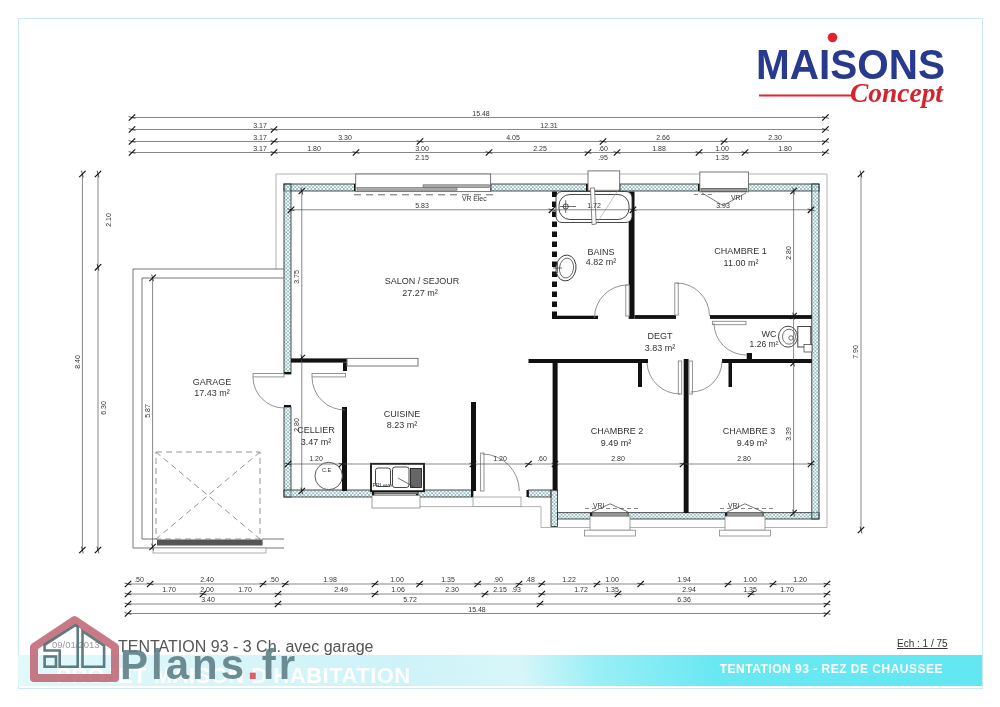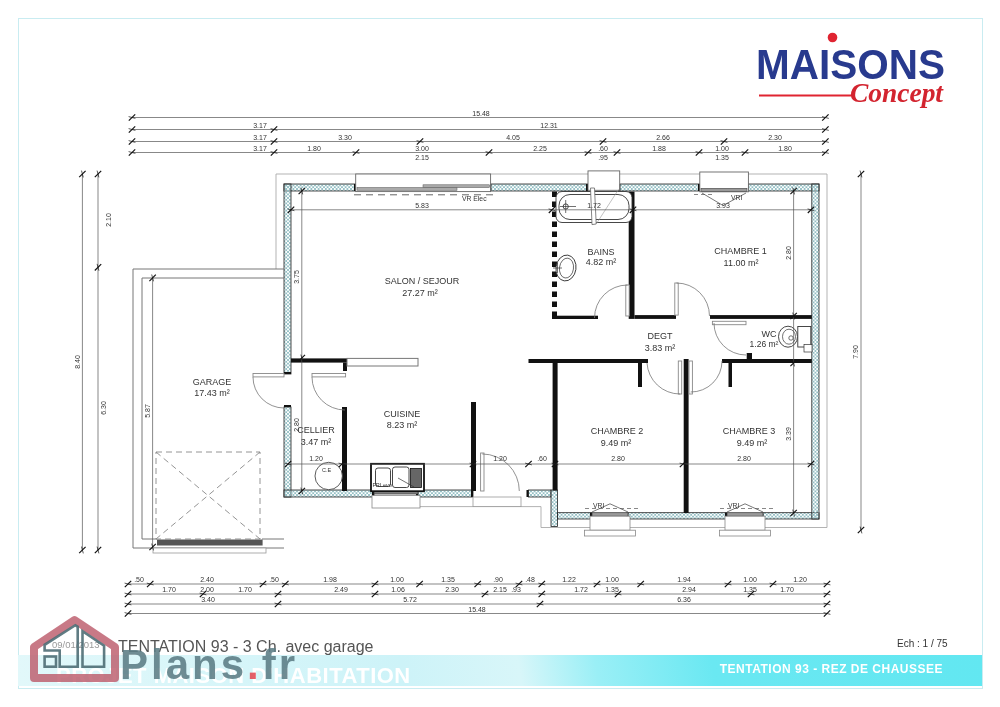--- a/index.html
+++ b/index.html
@@ -630,21 +630,21 @@
 
     <line x1="59" y1="75.5" x2="153" y2="75.5" stroke="#e02431" stroke-width="1.8"></line>
 
     <text x="150" y="82" textLength="93" font-family="Liberation Serif, serif" font-style="italic" font-weight="bold" font-size="27" fill="#d3242f" lengthAdjust="spacingAndGlyphs">Concept</text>
   </svg>
 
   <div class="abs" style="left:52px;top:639px;font-size:9.5px;color:#9a9a9a;">09/01/2013</div>
 
   <div class="abs" style="left:118px;top:638px;font-size:16px;color:#555;">TENTATION 93 - 3 Ch. avec garage</div>
 
-  <div class="abs" style="left:897px;top:638px;font-size:10px;color:#333;">Ech : 1 / 75</div>
+  <div class="abs" style="left:897px;top:638px;font-size:10px;color:#333;text-decoration:underline;">Ech : 1 / 75</div>
 
   <div class="abs" style="left:18px;top:655px;width:964px;height:31px;
      background:linear-gradient(80deg,#e2f8fa 0%,#cdf3f8 40%,#d8f6f9 52%,#9aeff6 60%,#6ae8f2 72%,#62e7f1 100%);"></div>
 
   <div class="abs" style="left:56px;top:663px;font-size:22px;font-weight:bold;color:#ffffff;letter-spacing:0.5px;">PROJET MAISON D'HABITATION</div>
 
   <div class="abs" style="left:608px;top:662px;width:335px;text-align:right;font-size:12px;font-weight:bold;color:#ffffff;letter-spacing:0.5px;">TENTATION 93 - REZ DE CHAUSSEE</div>
 
   <svg class="abs" style="left:0;top:600px" width="340" height="107" viewBox="0 0 340 107">
 

